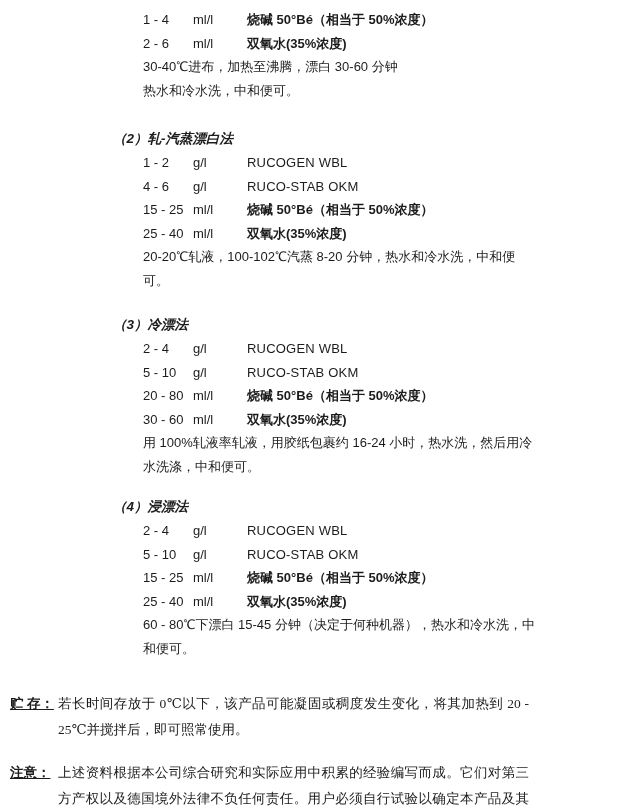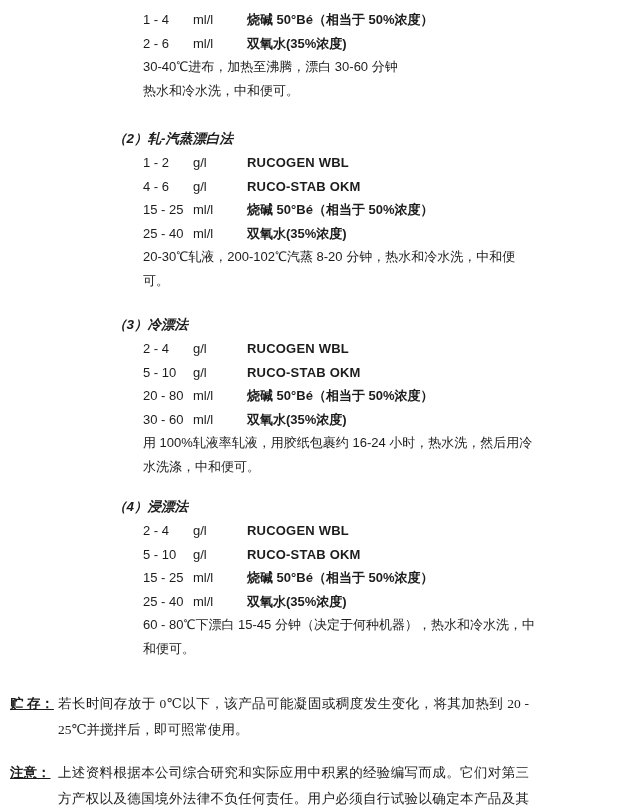--- a/index.html
+++ b/index.html
@@ -49,21 +49,21 @@
     width: 54px;
     flex: 0 0 54px;
   }
   .dose-desc {
     flex: 1;
     font-family: "Liberation Sans", serif;
     white-space: nowrap;
     font-weight: bold;
   }
   .dose-desc.bold {
-    font-weight: 700;
+    font-weight: 400;
     font-family: "Liberation Sans", sans-serif;
     letter-spacing: 0.2px;
   }
   .process-note {
     margin-left: 143px;
     margin-right: 2px;
     font-size: 13px;
     line-height: 24px;
     font-family: "Liberation Sans", serif;
   }
@@ -124,21 +124,21 @@
     <div class="dose-row">
       <span class="dose-qty">15 - 25</span>
       <span class="dose-unit">ml/l</span>
       <span class="dose-desc">烧碱 50°Bé（相当于 50%浓度）</span>
     </div>
     <div class="dose-row">
       <span class="dose-qty">25 - 40</span>
       <span class="dose-unit">ml/l</span>
       <span class="dose-desc">双氧水(35%浓度)</span>
     </div>
-    <div class="process-note">20-30℃轧液，200-102℃汽蒸 8-20 分钟，热水和冷水洗，中和便可。</div>
+    <div class="process-note">20-20℃轧液，100-102℃汽蒸 8-20 分钟，热水和冷水洗，中和便可。</div>
   </div>
 
   <div class="section">
     <div class="section-heading tight">（3）冷漂法</div>
     <div class="dose-row">
       <span class="dose-qty">2 - 4</span>
       <span class="dose-unit">g/l</span>
       <span class="dose-desc bold">RUCOGEN WBL</span>
     </div>
     <div class="dose-row">

